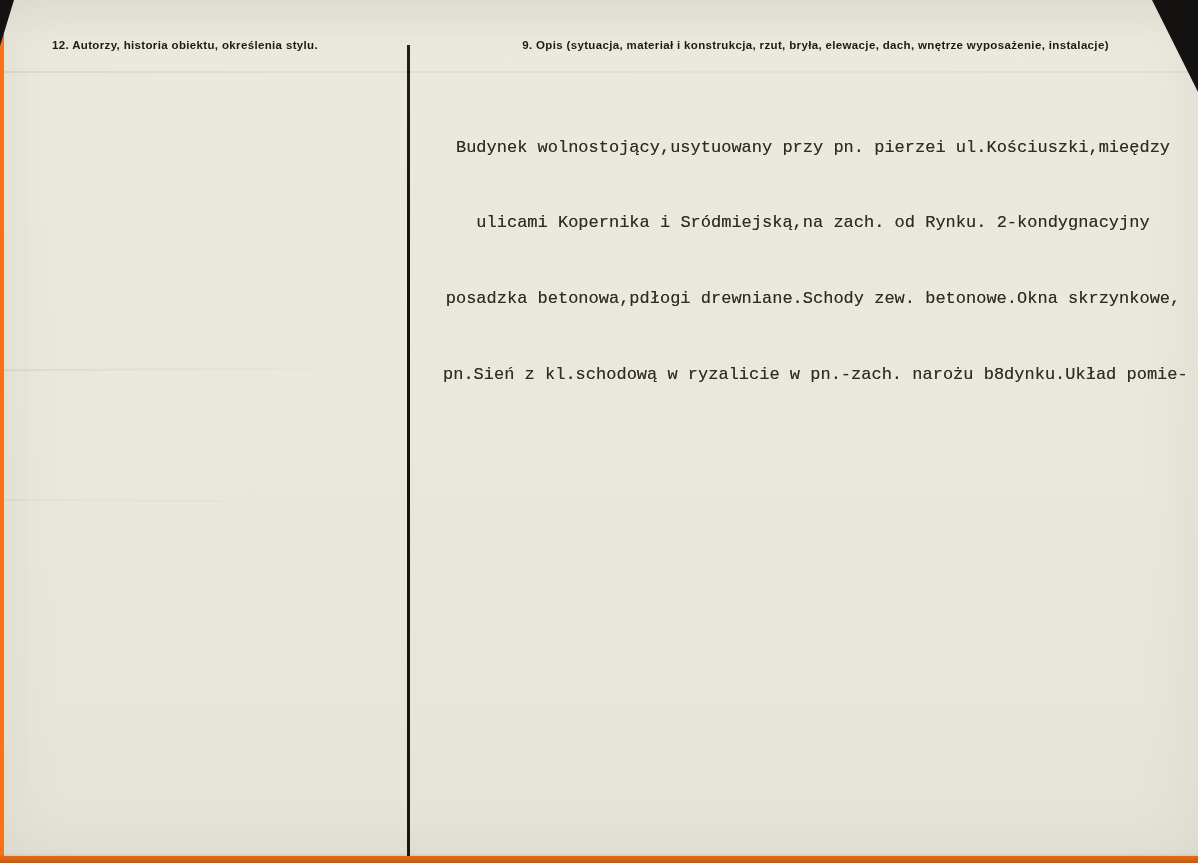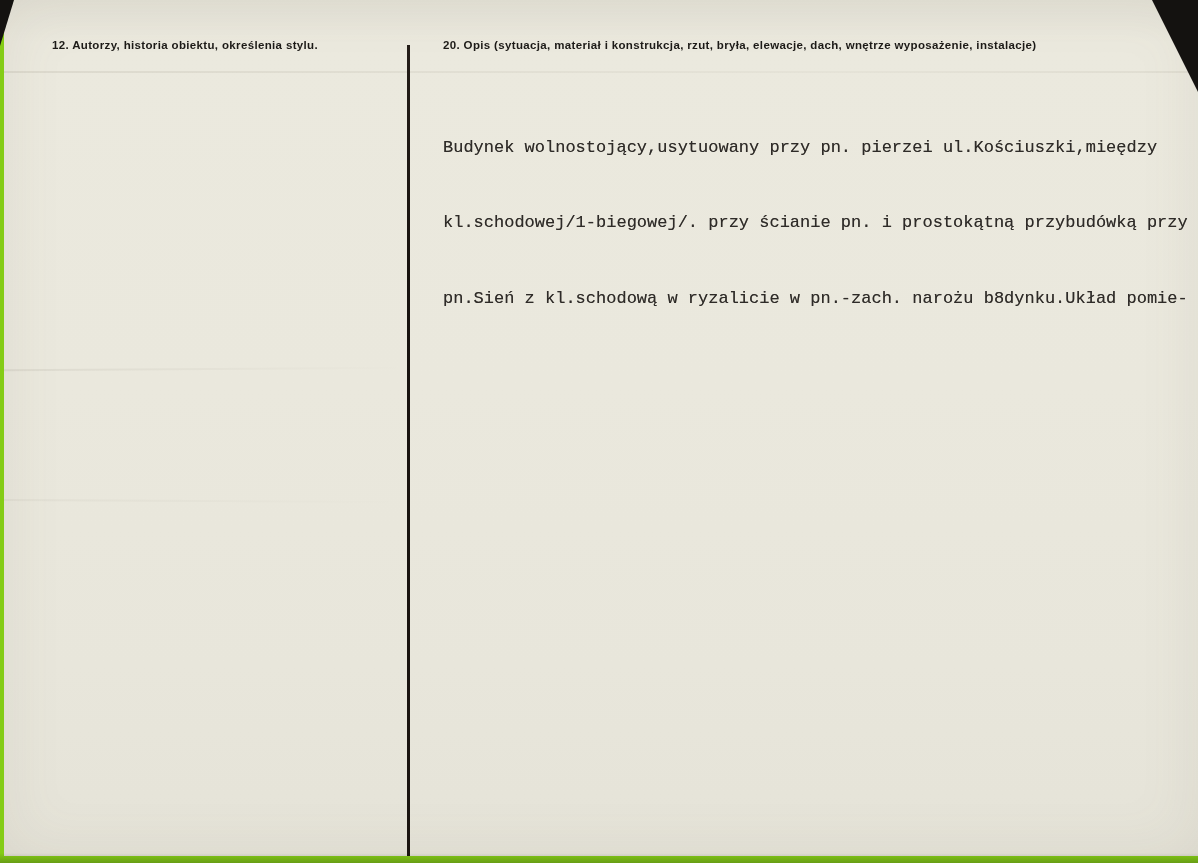--- a/index.html
+++ b/index.html
@@ -3,21 +3,22 @@
 <meta charset="utf-8">
 <style>
   html, body { margin: 0; padding: 0; }
   body {
     width: 1198px; height: 863px; overflow: hidden;
     background: #141210;
     font-family: "Liberation Sans", sans-serif;
   }
   .scan {
     position: relative; width: 1198px; height: 863px;
-    background: #84cc16;
+    background: #f97316;
+    text-align: center;
   }
   .paper {
     position: absolute; left: 4px; top: 0; right: 0; bottom: 7px;
     background: linear-gradient(180deg, #e4e2d7 0%, #ebe9de 5%, #eae8dd 45%, #e8e6db 78%, #e5e3d8 100%);
     box-shadow: inset 0 0 60px rgba(120,110,90,0.10);
   }
   .paper-top-edge {
     position: absolute; left: 0; top: 71px; width: 100%; height: 2px;
     background: linear-gradient(90deg, rgba(90,80,60,0.10), rgba(90,80,60,0.04) 70%, rgba(90,80,60,0.08));
   }
@@ -77,25 +78,26 @@
     <div class="crease crease-2"></div>
   </div>
 
   <div class="corner-tl"></div>
   <div class="corner-tr"></div>
 
   <div class="divider"></div>
 
   <div class="form-label label-12">12. Autorzy, historia obiektu, określenia stylu.</div>
 
-  <div class="form-label label-13">20. Opis (sytuacja, materiał i konstrukcja, rzut, bryła, elewacje, dach, wnętrze wyposażenie, instalacje)</div>
+  <div class="form-label label-13">9. Opis (sytuacja, materiał i konstrukcja, rzut, bryła, elewacje, dach, wnętrze wyposażenie, instalacje)</div>
 
   <div class="typed">
     <div class="typed-line">Budynek wolnostojący,usytuowany przy pn. pierzei ul.Kościuszki,mieędzy</div>
-    <div class="typed-line">kl.schodowej/1-biegowej/. przy ścianie pn. i prostokątną przybudówką przy</div>
+    <div class="typed-line">ulicami Kopernika i Sródmiejską,na zach. od Rynku. 2-kondygnacyjny</div>
+    <div class="typed-line">posadzka betonowa,pdłogi drewniane.Schody zew. betonowe.Okna skrzynkowe,</div>
     <div class="typed-line">pn.Sień z kl.schodową w ryzalicie w pn.-zach. narożu b8dynku.Układ pomie-</div>
     
     
     
     
     
     
   </div>
 
   <div class="bottom-shade"></div>

